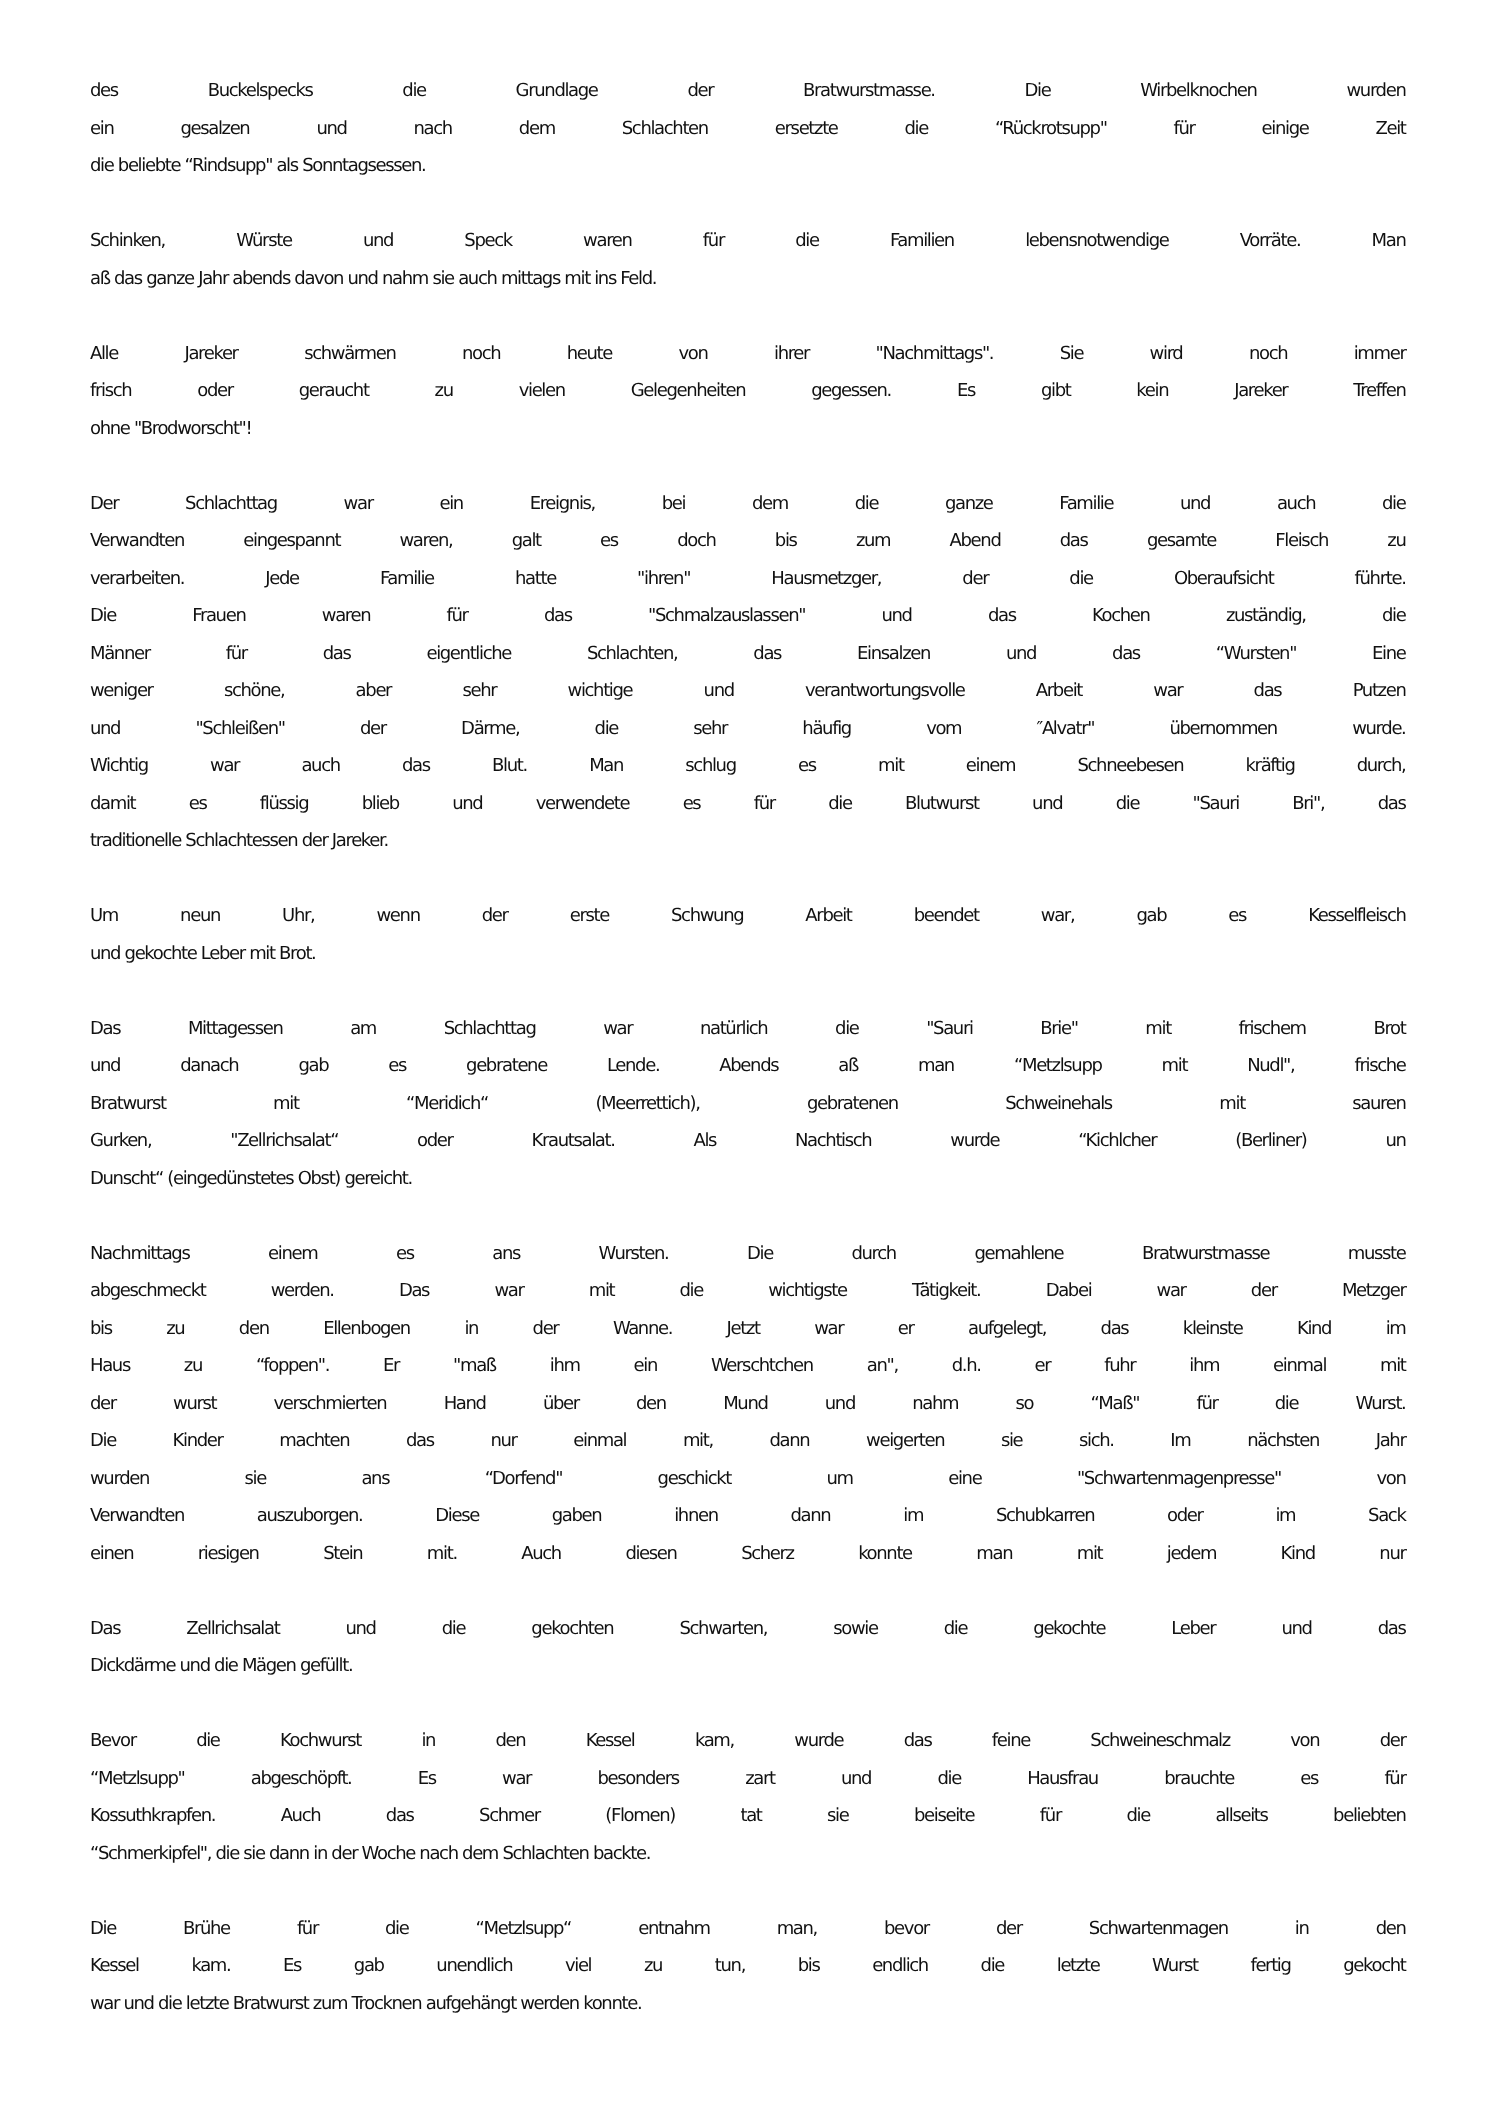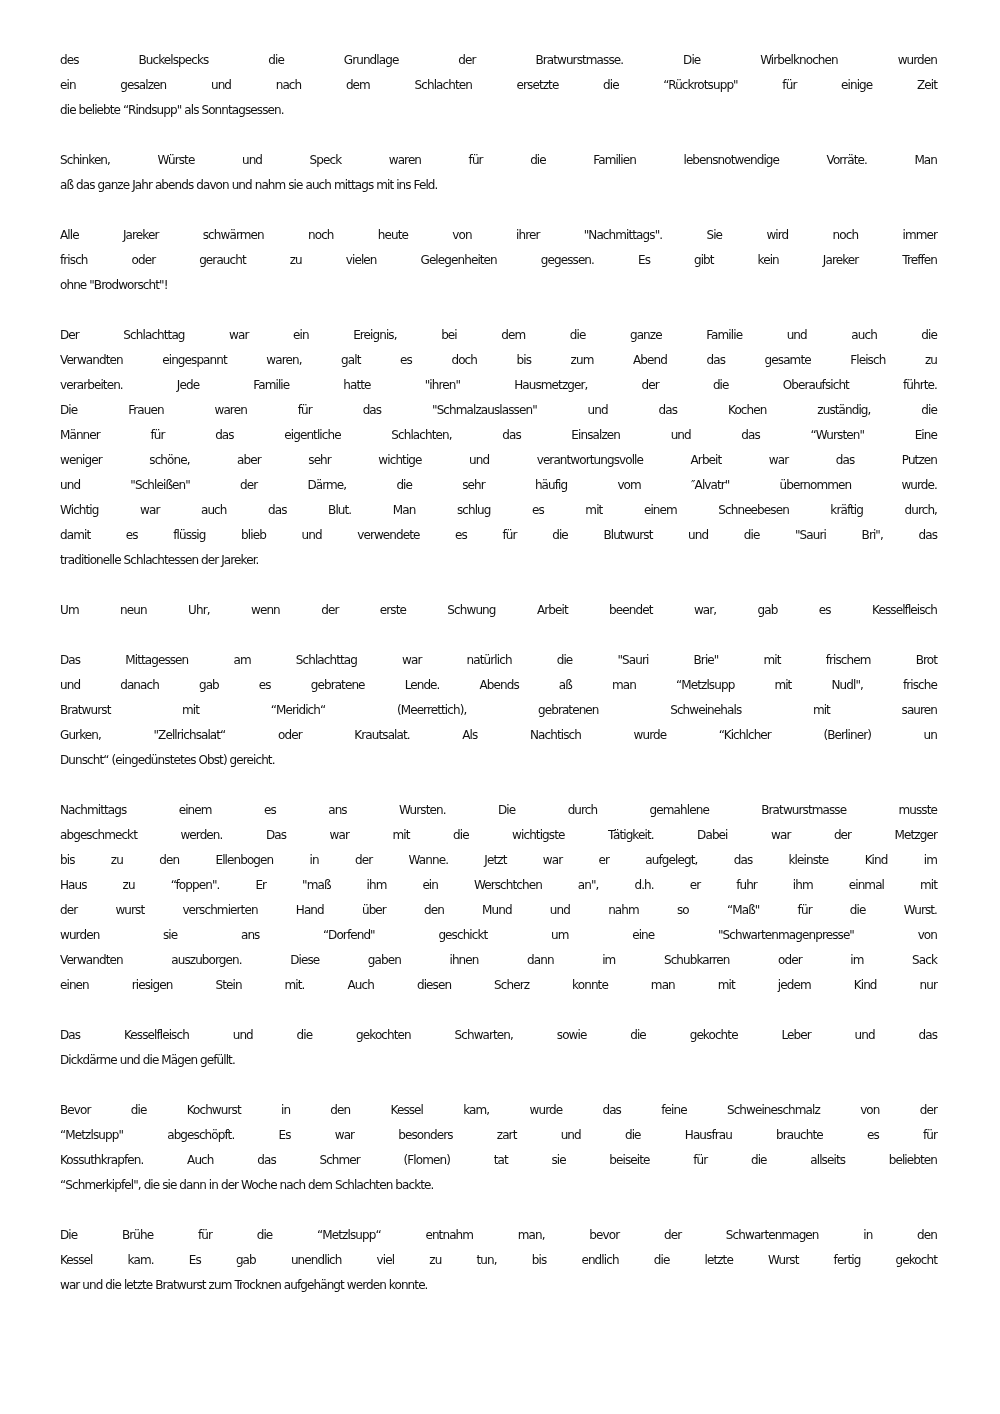--- a/index.html
+++ b/index.html
@@ -46,40 +46,42 @@
         <span class="line" style="display: block; width: 877px; white-space: normal;">Die Frauen waren für das "Schmalzauslassen" und das Kochen zuständig, die</span>
         <span class="line" style="display: block; width: 877px; white-space: normal;">Männer für das eigentliche Schlachten, das Einsalzen und das “Wursten" Eine</span>
         <span class="line" style="display: block; width: 877px; white-space: normal;">weniger schöne, aber sehr wichtige und verantwortungsvolle Arbeit war das Putzen</span>
         <span class="line" style="display: block; width: 877px; white-space: normal;">und "Schleißen" der Därme, die sehr häufig vom ″Alvatr" übernommen wurde.</span>
         <span class="line" style="display: block; width: 877px; white-space: normal;">Wichtig war auch das Blut. Man schlug es mit einem Schneebesen kräftig durch,</span>
         <span class="line" style="display: block; width: 877px; white-space: normal;">damit es flüssig blieb und verwendete es für die Blutwurst und die "Sauri Bri", das</span>
         <span class="line last" style="display: block; width: auto;">traditionelle Schlachtessen der Jareker.</span>
       </div>
       <div class="para">
         <span class="line" style="display: block; width: 877px; white-space: normal;">Um neun Uhr, wenn der erste Schwung Arbeit beendet war, gab es Kesselfleisch</span>
+        <span class="line last" style="display: block; width: auto;">und gekochte Leber mit Brot.</span>
       </div>
       <div class="para">
         <span class="line" style="display: block; width: 877px; white-space: normal;">Das Mittagessen am Schlachttag war natürlich die "Sauri Brie" mit frischem Brot</span>
         <span class="line" style="display: block; width: 877px; white-space: normal;">und danach gab es gebratene Lende. Abends aß man “Metzlsupp mit Nudl", frische</span>
         <span class="line" style="display: block; width: 877px; white-space: normal;">Bratwurst mit “Meridich“ (Meerrettich), gebratenen Schweinehals mit sauren</span>
         <span class="line" style="display: block; width: 877px; white-space: normal;">Gurken, "Zellrichsalat“ oder Krautsalat. Als Nachtisch wurde “Kichlcher (Berliner) un</span>
         <span class="line last" style="display: block; width: auto;">Dunscht“ (eingedünstetes Obst) gereicht.</span>
       </div>
       <div class="para">
         <span class="line" style="display: block; width: 877px; white-space: normal;">Nachmittags einem es ans Wursten. Die durch gemahlene Bratwurstmasse musste</span>
         <span class="line" style="display: block; width: 877px; white-space: normal;">abgeschmeckt werden. Das war mit die wichtigste Tätigkeit. Dabei war der Metzger</span>
         <span class="line" style="display: block; width: 877px; white-space: normal;">bis zu den  Ellenbogen in der Wanne. Jetzt war er  aufgelegt, das kleinste Kind im</span>
         <span class="line" style="display: block; width: 877px; white-space: normal;">Haus zu “foppen". Er "maß ihm ein Werschtchen an", d.h. er fuhr ihm einmal mit</span>
         <span class="line" style="display: block; width: 877px; white-space: normal;">der wurst verschmierten Hand über den Mund und nahm so “Maß" für die Wurst.</span>
+        <span class="line" style="display: block; width: 877px; white-space: normal;">Die Kinder machten das nur einmal mit, dann weigerten sie sich. Im nächsten Jahr</span>
         <span class="line" style="display: block; width: 877px; white-space: normal;">wurden sie ans “Dorfend" geschickt um eine "Schwartenmagenpresse" von</span>
         <span class="line" style="display: block; width: 877px; white-space: normal;">Verwandten auszuborgen. Diese gaben ihnen dann im Schubkarren oder im Sack</span>
         <span class="line" style="display: block; width: 877px; white-space: normal;">einen riesigen Stein mit. Auch diesen Scherz  konnte man mit jedem Kind nur</span>
       </div>
       <div class="para">
-        <span class="line" style="display: block; width: 877px; white-space: normal;">Das Kesselfleisch und die gekochten Schwarten, sowie die gekochte Leber und das</span>
+        <span class="line" style="display: block; width: 877px; white-space: normal;">Das Zellrichsalat und die gekochten Schwarten, sowie die gekochte Leber und das</span>
         <span class="line last" style="display: block; width: auto;">Dickdärme und die Mägen gefüllt.</span>
       </div>
       <div class="para">
         <span class="line" style="display: block; width: 877px; white-space: normal;">Bevor die Kochwurst in den Kessel kam, wurde das feine Schweineschmalz von der</span>
         <span class="line" style="display: block; width: 877px; white-space: normal;">“Metzlsupp" abgeschöpft. Es war besonders zart und die Hausfrau brauchte es für</span>
         <span class="line" style="display: block; width: 877px; white-space: normal;">Kossuthkrapfen. Auch das Schmer (Flomen) tat sie beiseite für die allseits beliebten</span>
         <span class="line last" style="display: block; width: auto;">“Schmerkipfel", die sie dann in der Woche nach dem Schlachten backte.</span>
       </div>
       <div class="para">
         <span class="line" style="display: block; width: 877px; white-space: normal;">Die Brühe für die “Metzlsupp“ entnahm man, bevor der Schwartenmagen in den</span>

